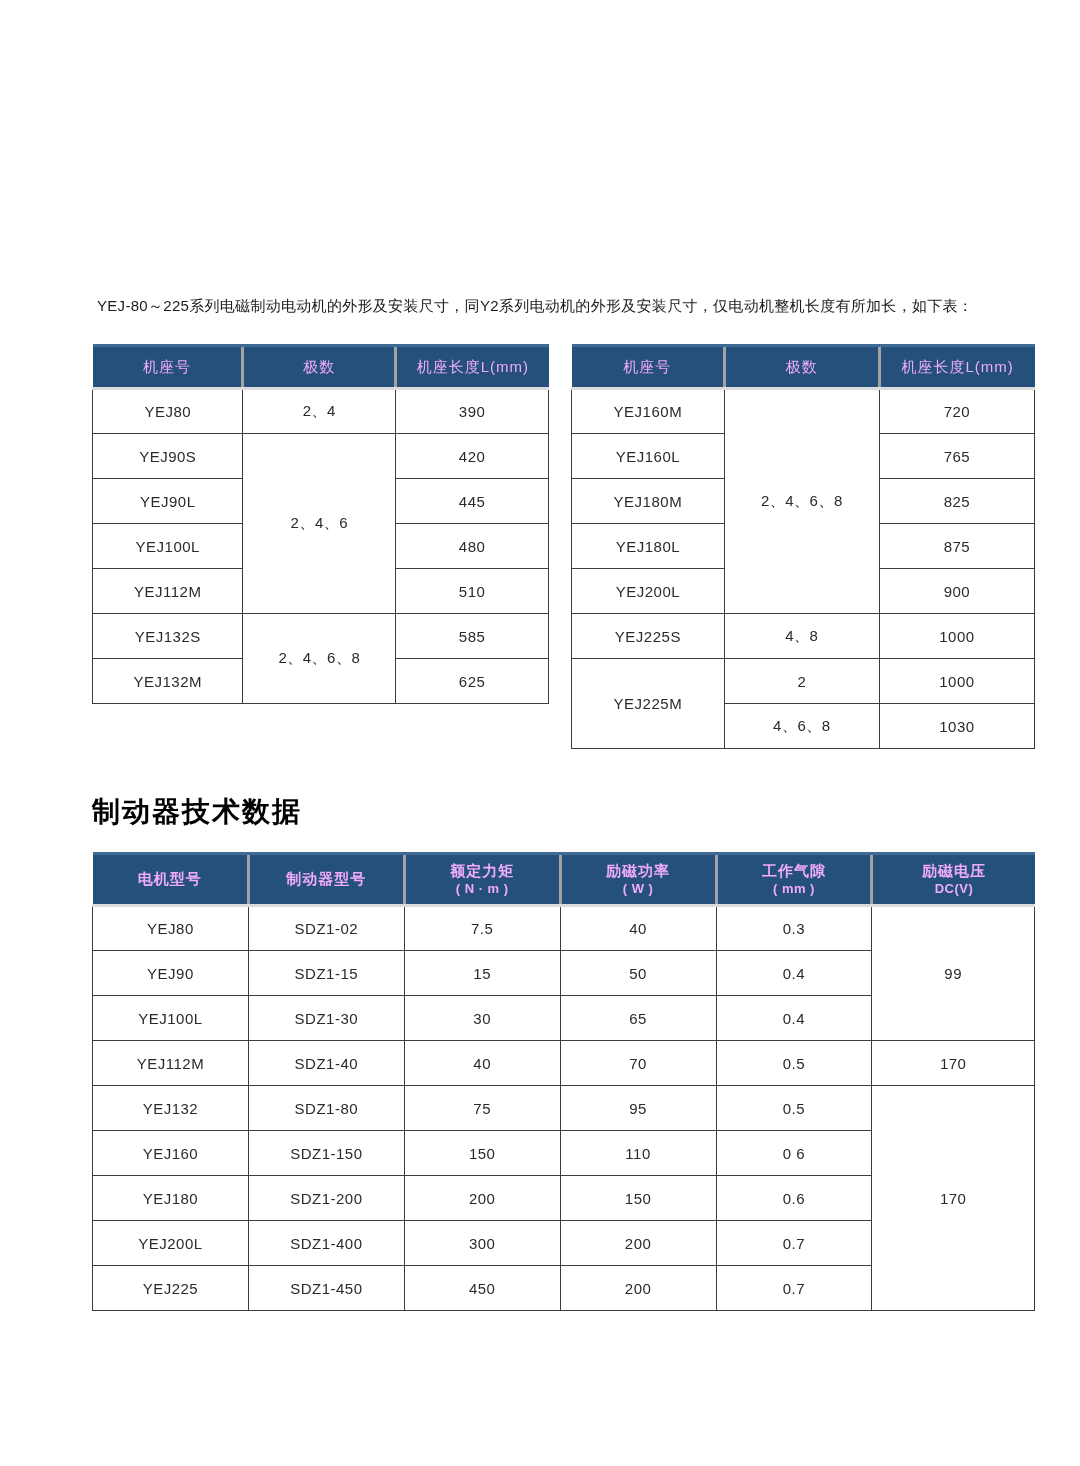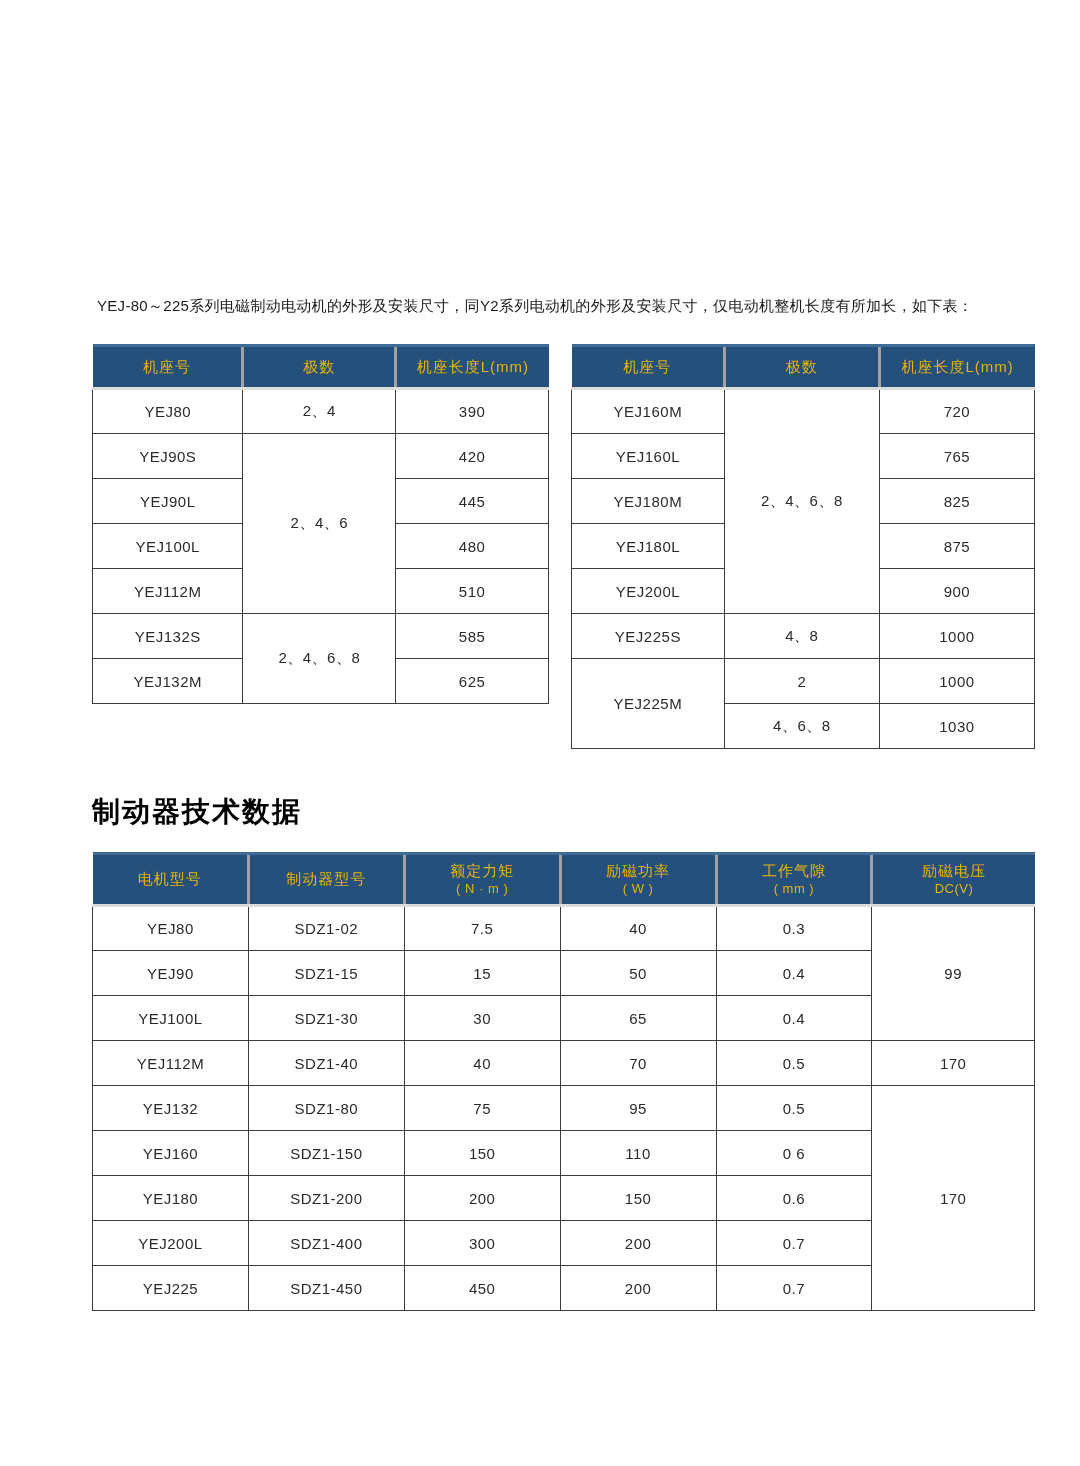--- a/index.html
+++ b/index.html
@@ -31,21 +31,21 @@
   table {
     border-collapse: collapse;
     table-layout: fixed;
   }
   .dim-table { width: 458px; }
   .dim-table col.c1 { width: 33%; }
   .dim-table col.c2 { width: 33.5%; }
   .dim-table col.c3 { width: 33.5%; }
   th {
     background: #24507b;
-    color: #eab308;
+    color: #f0abfc;
     font-size: 15px;
     font-weight: normal;
     letter-spacing: 1px;
     height: 43px;
     border-top: 3px solid #3f6b96;
     border-bottom: 3px solid #dcdcdc;
     text-align: center;
     vertical-align: middle;
   }
   th + th { border-left: 3px solid #a3a3a3; }
@@ -63,21 +63,21 @@
     margin-top: 44px;
     margin-bottom: 21px;
     font-size: 28px;
     font-weight: 600;
     color: #000000;
     letter-spacing: 2px;
   }
   .brake-table { width: 943px; }
   .brake-table col { width: 16.3%; }
   .brake-table col.last { width: 17%; }
-  .brake-table th { height: 52px; line-height: 1.25; }
+  .brake-table th { height: 52px; line-height: 1.25; font-weight: bold; }
   .th-sub { font-size: 13px; letter-spacing: 0.5px; }
 </style>
 </head>
 <body>
 
 <div class="content">
 
   <p class="intro">YEJ-80～225系列电磁制动电动机的外形及安装尺寸，同Y2系列电动机的外形及安装尺寸，仅电动机整机长度有所加长，如下表：</p>
 
   <div class="dim-row">

